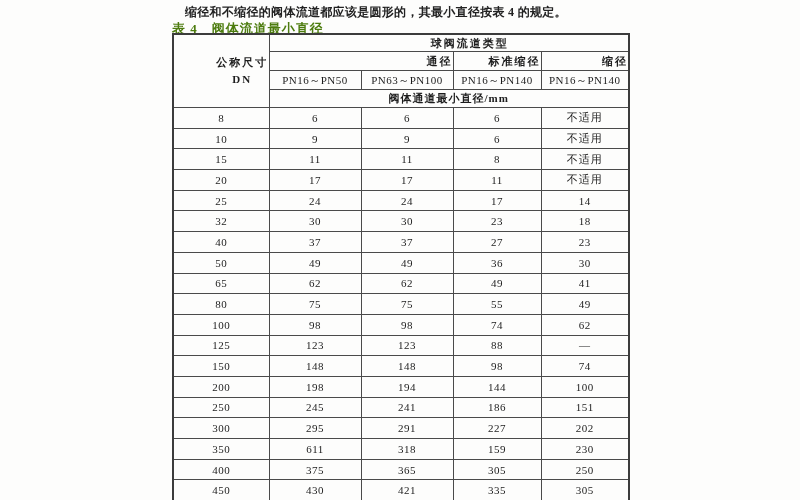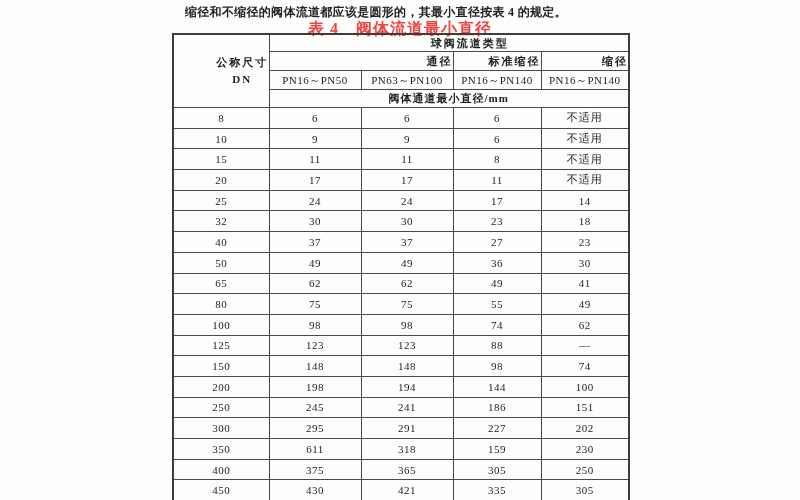--- a/index.html
+++ b/index.html
@@ -31,26 +31,26 @@
     font-size: 12px;
     line-height: 14px;
     letter-spacing: 0.3px;
     white-space: nowrap;
     font-weight: 600;
     color: #222;
   }
   .caption {
     margin: 0;
     padding-top: 3px;
-    text-align: center;
-    font-size: 16px;
+    text-align: left;
+    font-size: 13px;
     line-height: 14px;
     font-weight: 700;
     letter-spacing: 1px;
-    color: #ef4444;
+    color: #4d7c0f;
   }
   table.spec {
     position: absolute;
     left: 0;
     top: 33px;
     width: 456px;
     border-collapse: collapse;
     table-layout: fixed;
     font-size: 11px;
     color: #1d1d1d;

